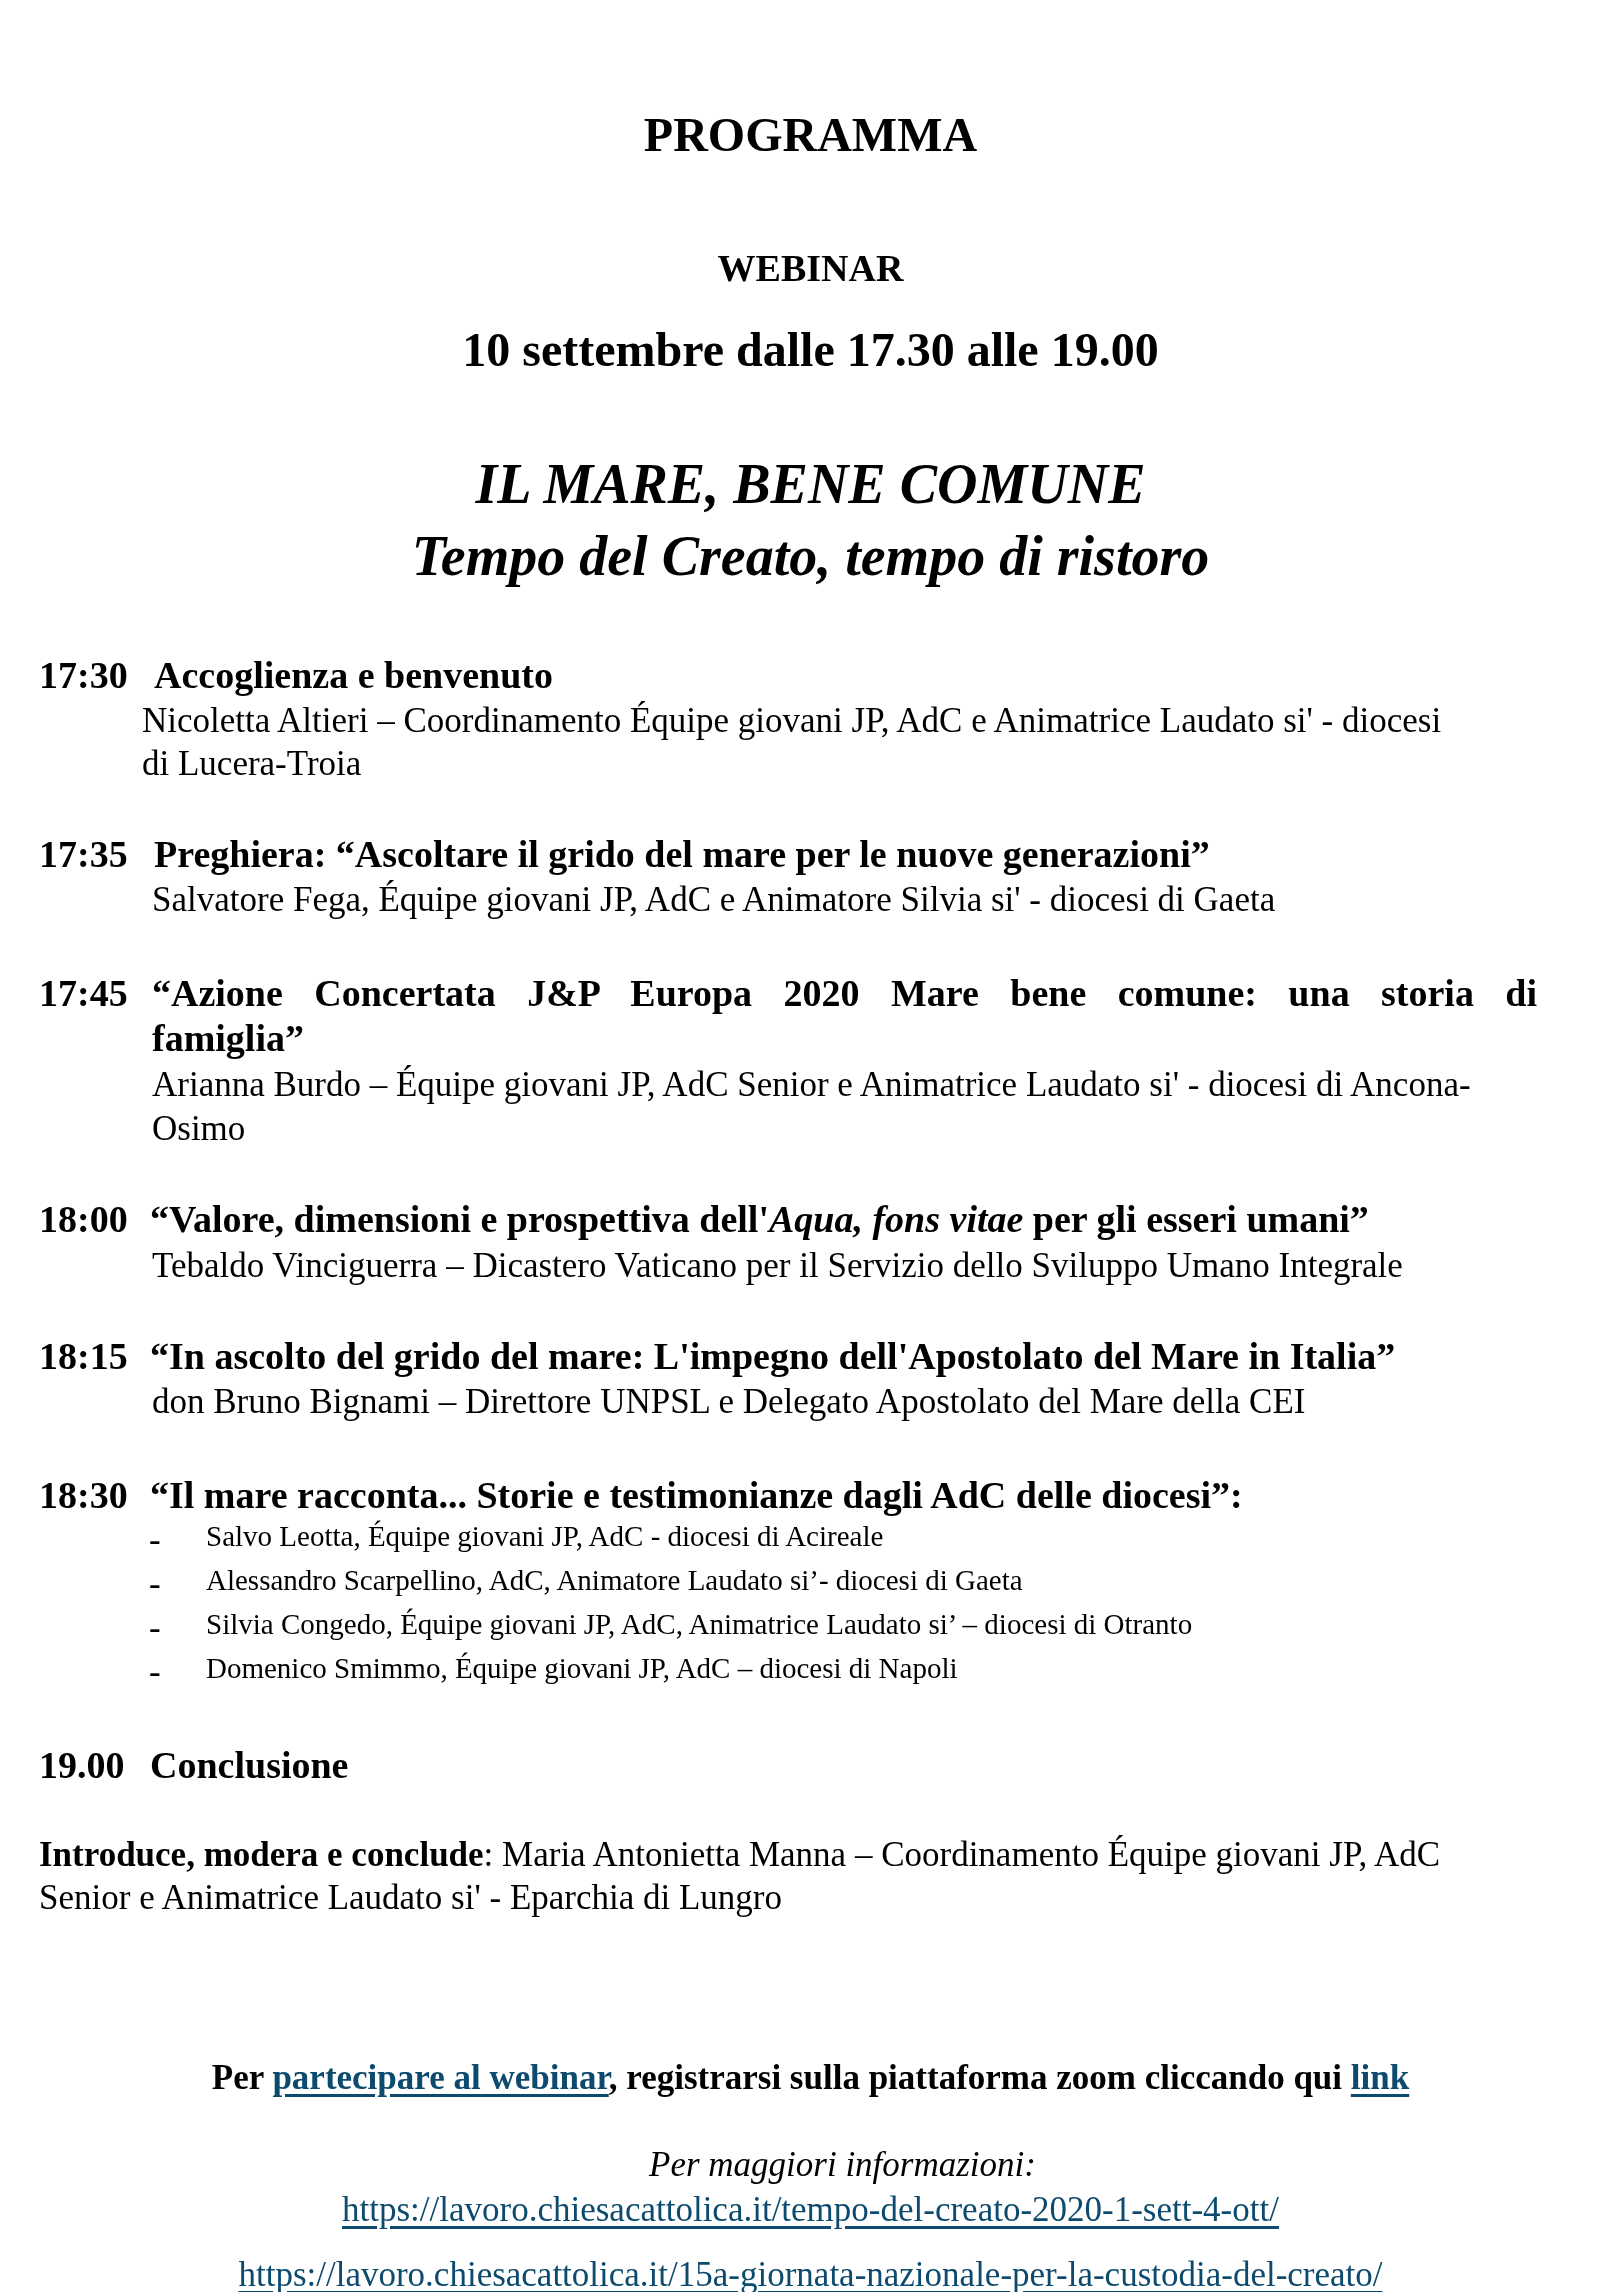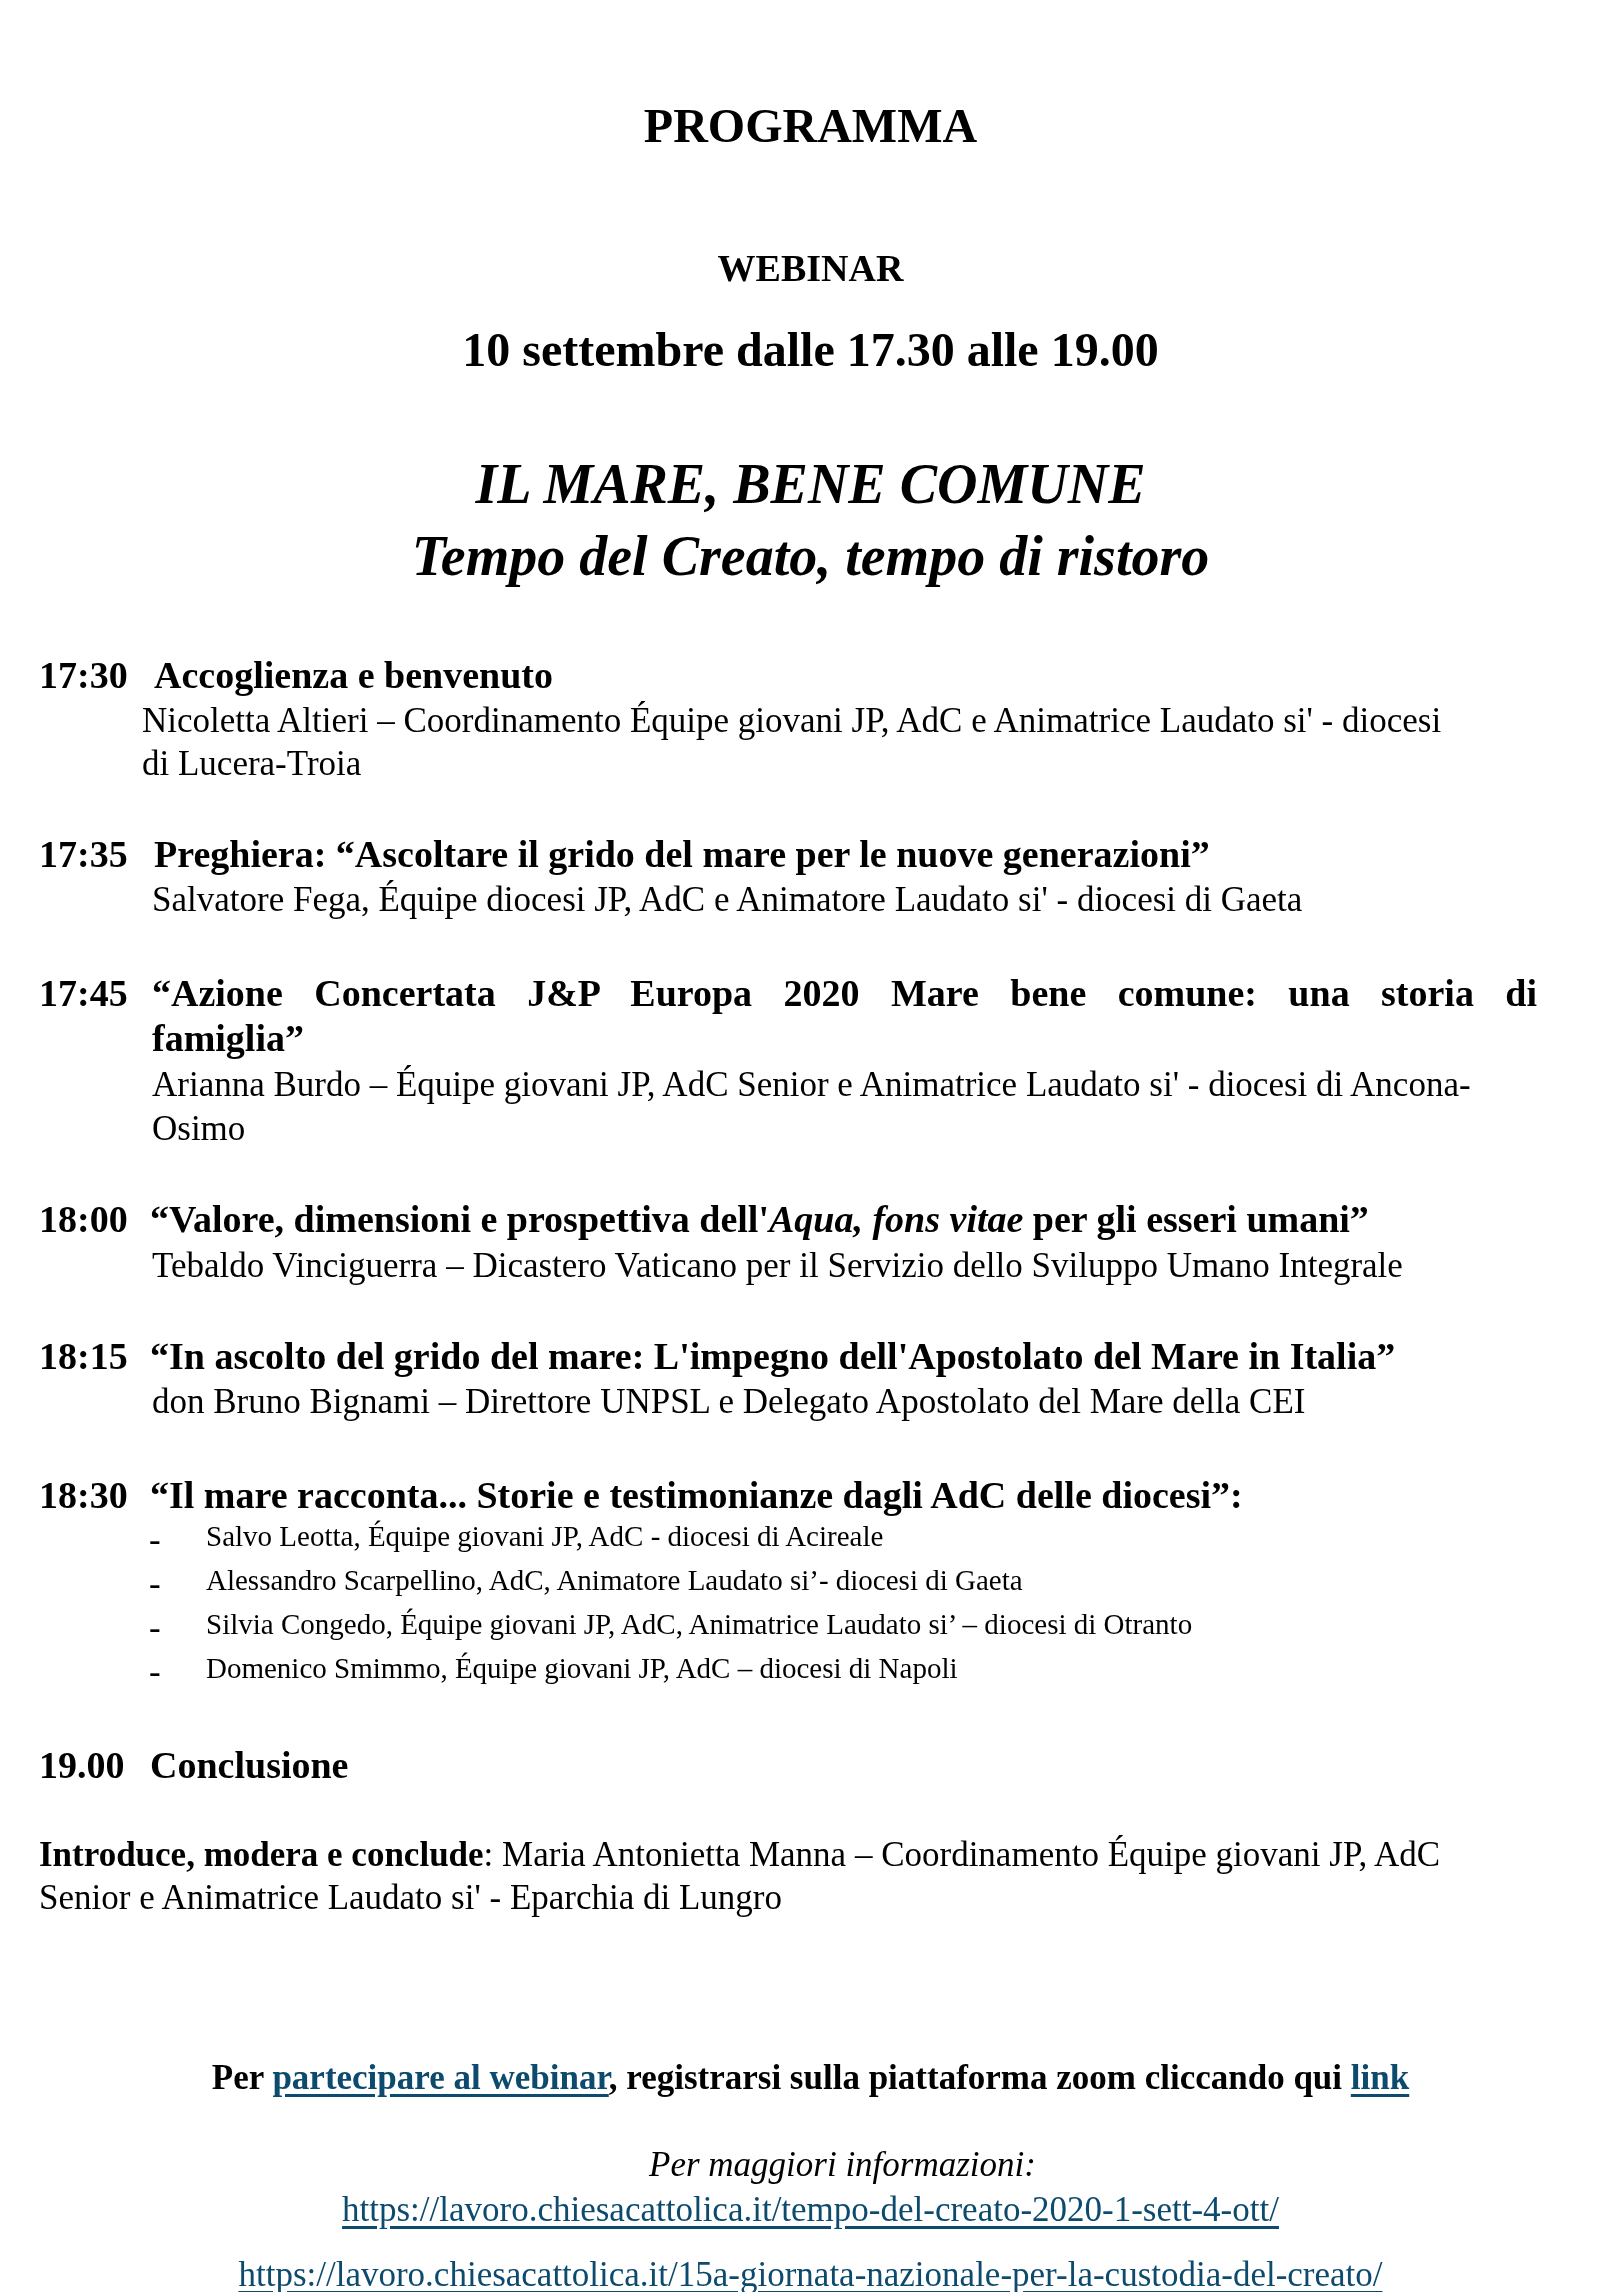--- a/index.html
+++ b/index.html
@@ -6,21 +6,21 @@
   body {
     width: 1621px; height: 2293px; position: relative; overflow: hidden;
     font-family: "Liberation Serif", "DejaVu Serif", serif;
     color: #000000;
   }
   .abs { position: absolute; white-space: nowrap; }
   .center { left: 0; width: 1621px; text-align: center; }
   .b { font-weight: bold; }
   .i { font-style: italic; }
 
-  #title { top: 98px; font-size: 48px; font-weight: bold; }
+  #title { top: 107px; font-size: 48px; font-weight: bold; }
   #webinar { top: 246px; font-size: 38px; font-weight: bold; }
   #date { top: 322px; font-size: 48px; font-weight: bold; }
   #theme1 { top: 452px; font-size: 56px; font-weight: bold; font-style: italic; }
   #theme2 { top: 524px; font-size: 56px; font-weight: bold; font-style: italic; }
 
   .time { font-size: 38px; font-weight: bold; left: 39px; }
   .head { font-size: 38px; font-weight: bold; }
   .body { font-size: 35px; }
 
   .just { text-align: justify; text-align-last: justify; white-space: normal; }
@@ -46,21 +46,21 @@
 <div>
   <div class="abs time" style="top:653px">17:30</div>
   <div class="abs head" style="top:653px;left:154px">Accoglienza e benvenuto</div>
   <div class="abs body" style="top:701px;left:142px">Nicoletta Altieri – Coordinamento Équipe giovani JP, AdC e Animatrice Laudato si' - diocesi</div>
   <div class="abs body" style="top:744px;left:142px">di Lucera-Troia</div>
 </div>
 
 <div>
   <div class="abs time" style="top:832px">17:35</div>
   <div class="abs head" style="top:832px;left:154px">Preghiera: “Ascoltare il grido del mare per le nuove generazioni”</div>
-  <div class="abs body" style="top:880px;left:152px">Salvatore Fega, Équipe diocesi JP, AdC e Animatore Laudato si' - diocesi di Gaeta</div>
+  <div class="abs body" style="top:880px;left:152px">Salvatore Fega, Équipe giovani JP, AdC e Animatore Silvia si' - diocesi di Gaeta</div>
 </div>
 
 <div>
   <div class="abs time" style="top:971px">17:45</div>
   <div class="abs head just" style="top:971px;left:152px;width:1385px">“Azione Concertata J&amp;P Europa 2020 Mare bene comune: una storia di</div>
   <div class="abs head" style="top:1016px;left:152px">famiglia”</div>
   <div class="abs body" style="top:1065px;left:152px">Arianna Burdo – Équipe giovani JP, AdC Senior e Animatrice Laudato si' - diocesi di Ancona-</div>
   <div class="abs body" style="top:1109px;left:152px">Osimo</div>
 </div>
 

